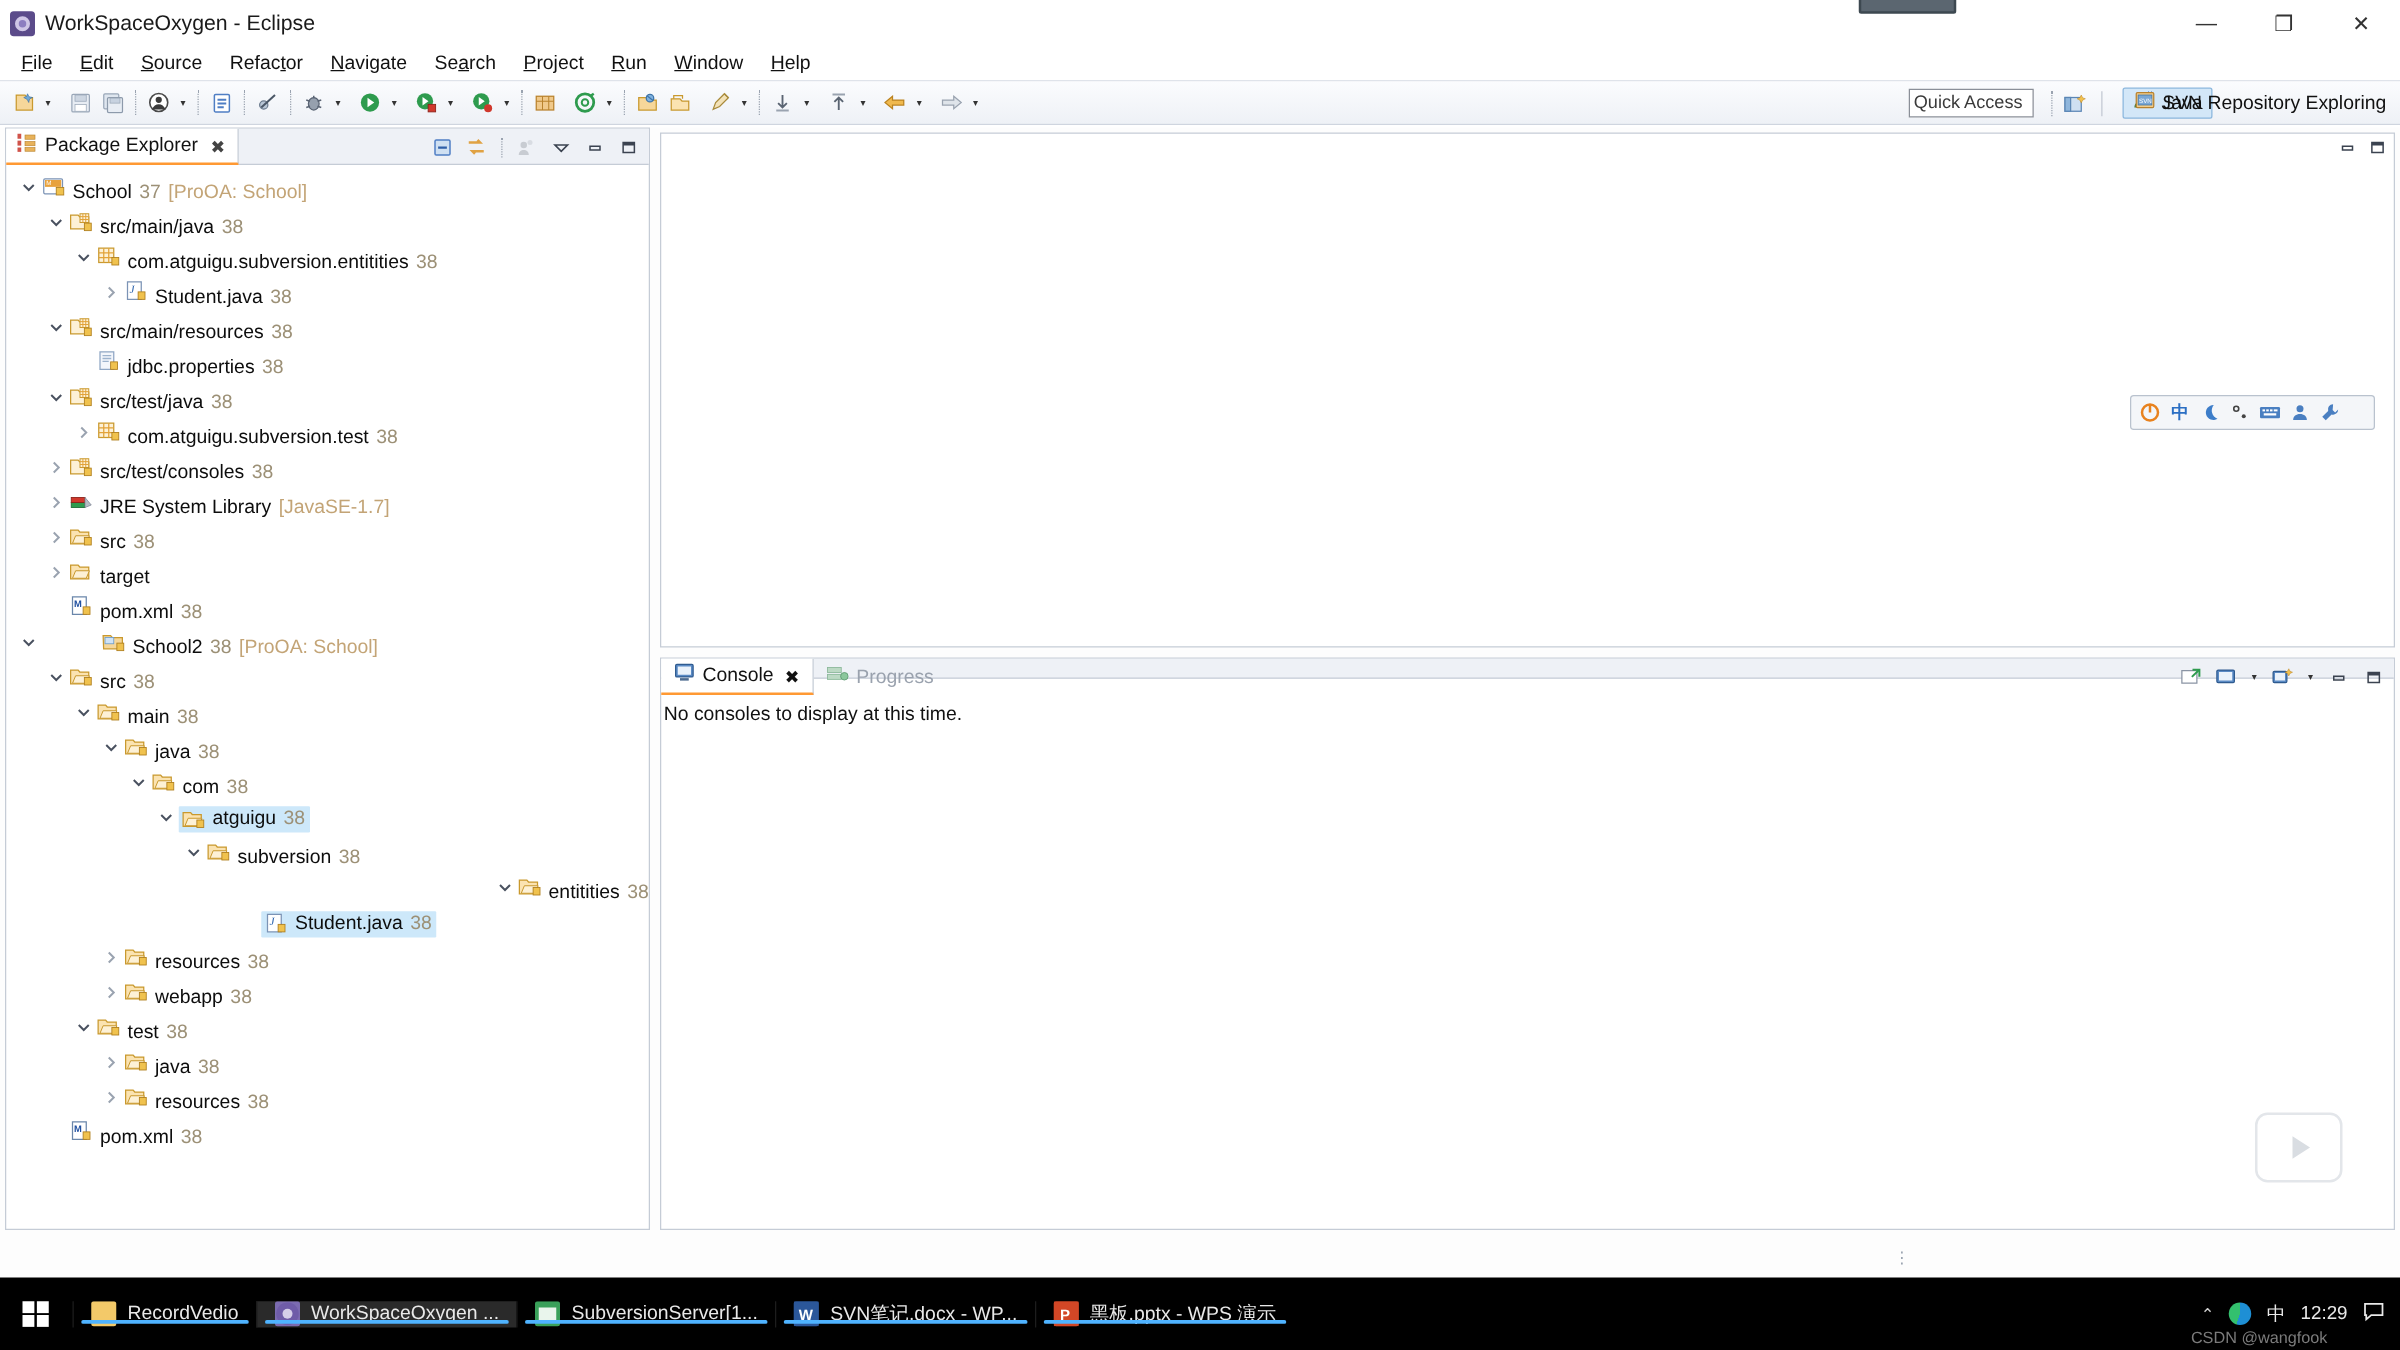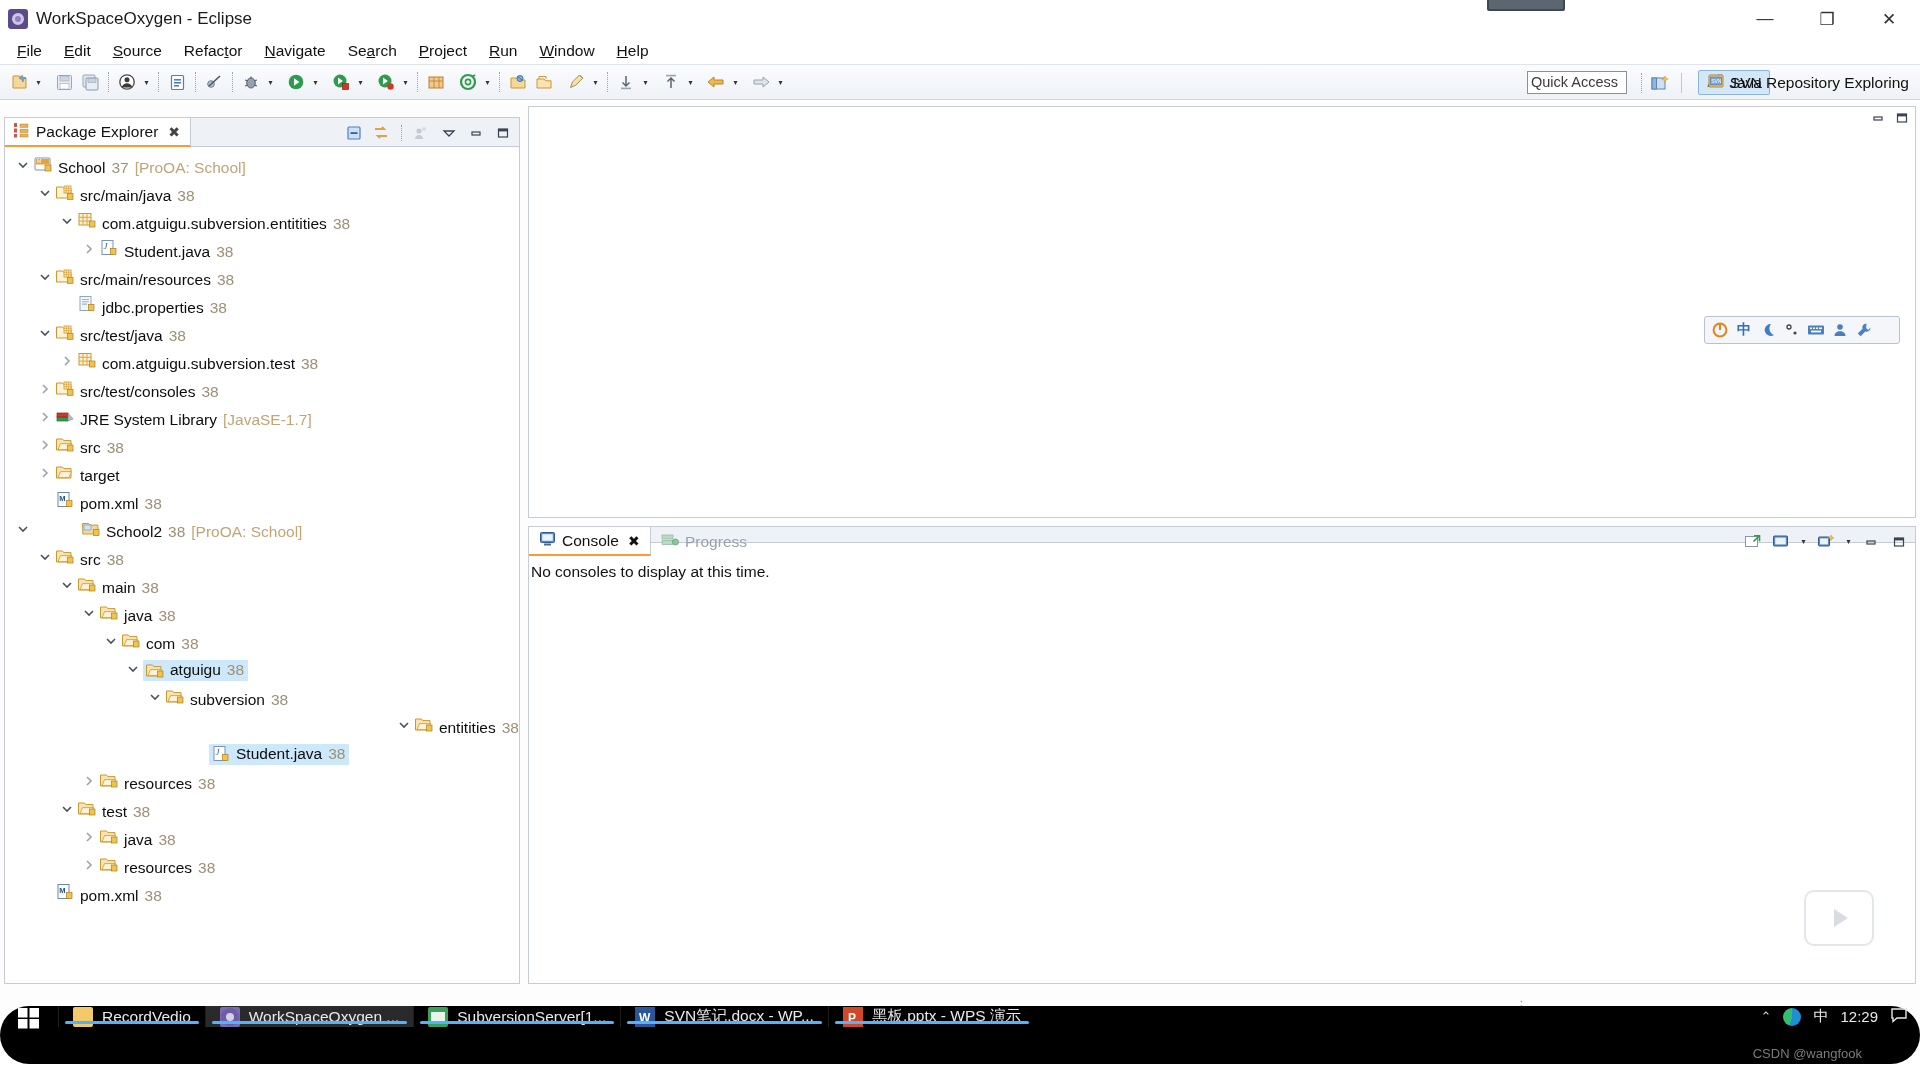--- a/index.html
+++ b/index.html
@@ -80,21 +80,21 @@
     position: absolute; top: 5px; height: 25px; display: flex; align-items: center;
     gap: 5px; padding: 0 7px; font-size: 15.5px; color: #111; white-space: nowrap;
   }
   .persp-btn.active { background: #d3e7f8; border: 1px solid #8ab6dd; border-radius: 2px; }
 
   
   #workbench { position: absolute; top: 102px; left: 0; right: 0; bottom: 58px; background: #fdfdfd; }
 
   
   #explorer {
-    position: absolute; left: 4px; top: 15px; width: 516px; bottom: 38px;
+    position: absolute; left: 4px; top: 0; width: 516px; bottom: 38px;
     background: #fff; border: 1px solid #c5ccd6;
   }
   .view-tabrow { height: 29px; position: relative; background: #eef1f6;
      border-bottom: 1px solid #c5ccd6; }
   .view-tab {
     position: absolute; left: 0; top: 0; height: 29px; display: flex; align-items: center;
     padding: 0 10px 0 8px; gap: 6px; background: #fff;
     border-right: 1px solid #c5ccd6; border-bottom: 2px solid #ff9933;
     font-size: 15.5px; color: #111; white-space: nowrap;
   }
@@ -160,22 +160,22 @@
   #wps-widget {
     position: absolute; right: 46px; bottom: 76px; width: 70px; height: 56px;
     border: 2px solid #e3e6ea; border-radius: 10px; background: #fff;
     display: flex; align-items: center; justify-content: center;
   }
   #wps-widget .play { width: 0; height: 0; border-left: 14px solid #d9dde2;
      border-top: 9px solid transparent; border-bottom: 9px solid transparent; margin-left: 4px; }
 
   
   #taskbar {
-    position: absolute; left: 0; bottom: 16px; width: 1920px; height: 58px;
-    background: #000000; display: flex; align-items: flex-start; color: #fff; border-radius: 29px;
+    position: absolute; left: 0; bottom: 0; width: 1920px; height: 58px;
+    background: #000000; display: flex; align-items: center; color: #fff;
   }
   #start-btn { width: 58px; display: flex; align-items: center; justify-content: center; }
   .task-item {
     display: flex; align-items: center; gap: 9px; padding: 0 14px;
     border-left: 1px solid #1d1d1d; position: relative; font-size: 15.5px;
     color: #e9e9e9; white-space: nowrap; max-width: 235px; overflow: hidden;
   }
   .task-item .tbar-underline { position: absolute; left: 6px; right: 6px; bottom: 3px; height: 3px;
     background: #4fb3ff; border-radius: 2px; }
   .task-item.active { background: #2a2a2a; }
@@ -686,20 +686,30 @@
         </div>
         <div class="trow" style="padding-left: 74px;">
           <span class="twist"><svg width="12" height="12" viewBox="0 0 12 12">
               <path d="M4 2l4 4-4 4" fill="none" stroke="#9aa3b0" stroke-width="1.6"></path>
             </svg></span>
           <span class=""><span class="ticon"><svg width="20" height="18" viewBox="0 0 20 18">
                 <path d="M1.5 4h6l1.3 1.6H16V15H1.5z" fill="#fbe3b1" stroke="#c9992e"></path>
                 <path d="M3 14.6l2.5-6h11l-2.5 6z" fill="#fdf1d6" stroke="#c9992e" stroke-width=".8"></path>
                 <rect x="12.5" y="10" width="5.5" height="6" fill="#f0c24e" stroke="#b07f1e" stroke-width=".7"></rect>
               </svg></span><span class="tlabel">resources</span><span class="tnum">38</span></span>
+        </div>
+        <div class="trow" style="padding-left: 74px;">
+          <span class="twist"><svg width="12" height="12" viewBox="0 0 12 12">
+              <path d="M4 2l4 4-4 4" fill="none" stroke="#9aa3b0" stroke-width="1.6"></path>
+            </svg></span>
+          <span class=""><span class="ticon"><svg width="20" height="18" viewBox="0 0 20 18">
+                <path d="M1.5 4h6l1.3 1.6H16V15H1.5z" fill="#fbe3b1" stroke="#c9992e"></path>
+                <path d="M3 14.6l2.5-6h11l-2.5 6z" fill="#fdf1d6" stroke="#c9992e" stroke-width=".8"></path>
+                <rect x="12.5" y="10" width="5.5" height="6" fill="#f0c24e" stroke="#b07f1e" stroke-width=".7"></rect>
+              </svg></span><span class="tlabel">webapp</span><span class="tnum">38</span></span>
         </div>
         <div class="trow" style="padding-left: 52px;">
           <span class="twist"><svg width="12" height="12" viewBox="0 0 12 12">
               <path d="M2 4l4 4 4-4" fill="none" stroke="#4a5260" stroke-width="1.6"></path>
             </svg></span>
           <span class=""><span class="ticon"><svg width="20" height="18" viewBox="0 0 20 18">
                 <path d="M1.5 4h6l1.3 1.6H16V15H1.5z" fill="#fbe3b1" stroke="#c9992e"></path>
                 <path d="M3 14.6l2.5-6h11l-2.5 6z" fill="#fdf1d6" stroke="#c9992e" stroke-width=".8"></path>
                 <rect x="12.5" y="10" width="5.5" height="6" fill="#f0c24e" stroke="#b07f1e" stroke-width=".7"></rect>
               </svg></span><span class="tlabel">test</span><span class="tnum">38</span></span>

